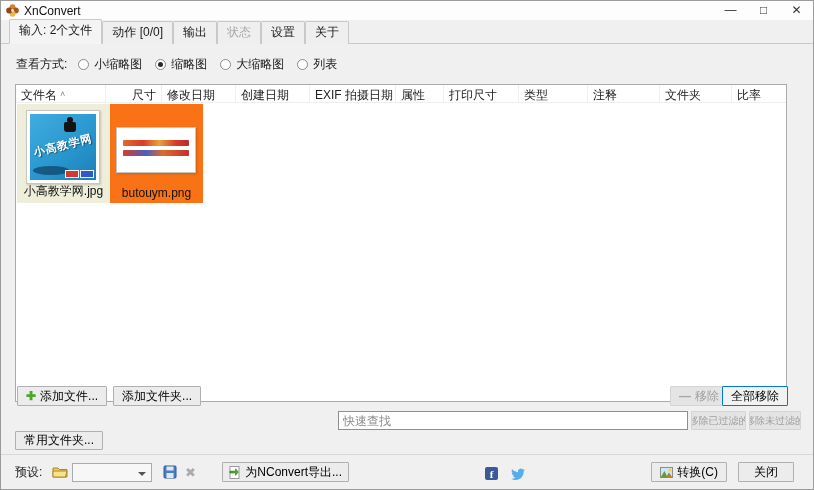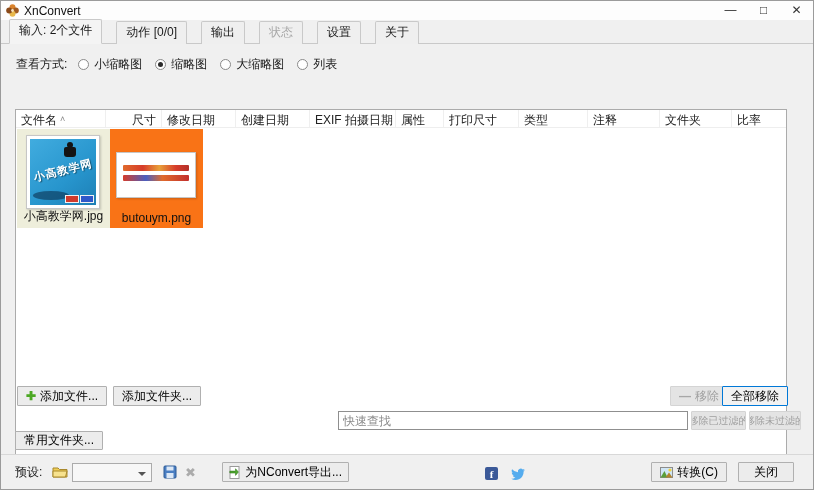--- a/index.html
+++ b/index.html
@@ -9,35 +9,35 @@
 
   
   .titlebar { position:absolute; top:0; left:0; right:0; height:19px; background:#fdfdfd; display:flex; align-items:center; padding-left:5px; }
   .app-icon { width:13px; height:13px; margin-right:5px; display:inline-block; }
   .title-text { font-size:12px; color:#111; }
   .win-controls { margin-left:auto; display:flex; height:100%; }
   .wc { width:33px; text-align:center; line-height:18px; font-size:12px; color:#333; cursor:default; }
 
   
   .tabbar { position:absolute; top:24px; left:0; right:0; height:19px; border-bottom:1px solid #c9c9c9; padding-left:8px; display:flex; align-items:flex-end; }
-  .tab { border:1px solid #c9c9c9; border-bottom:none; background:#efefef; padding:2px 9px 3px 9px; margin-right:14px; margin-bottom:-1px; border-radius:2px 2px 0 0; white-space:nowrap; }
+  .tab { border:1px solid #c9c9c9; border-bottom:none; background:#efefef; padding:2px 9px 3px 9px; margin-right:0; margin-bottom:-1px; border-radius:2px 2px 0 0; white-space:nowrap; }
   .tab.active { background:#f4f4f4; border-bottom:1px solid #f4f4f4; padding-bottom:4px; }
   .tab.disabled { color:#a8a8a8; }
 
   
   .viewrow { position:absolute; top:55px; left:15px; display:flex; align-items:center; gap:13px; }
   .viewrow .caption { margin-right:-2px; }
   .radio-opt { display:flex; align-items:center; cursor:default;font-family:Liberation Serif, serif; }
   .radio { width:11px; height:11px; border:1px solid #8a8a8a; border-radius:50%; background:#fff; margin-right:5px; position:relative; flex:none; }
   .radio.checked::after { content:""; position:absolute; left:2px; top:2px; width:5px; height:5px; border-radius:50%; background:#2b2b2b; }
 
   .hint { position:absolute; top:76px; left:15px; color:#1a1a1a; }
 
   
-  .ftable { position:absolute; left:14px; top:108px; width:772px; height:359px; background:#fff; border:1px solid #ababab; }
+  .ftable { position:absolute; left:14px; top:83px; width:772px; height:318px; background:#fff; border:1px solid #ababab; }
   .thead { display:flex; height:18px; border-bottom:1px solid #eeeeee; color:#222; }
   .th { padding:2px 5px 0 5px; border-right:1px solid #efefef; overflow:hidden; white-space:nowrap; flex:none; }
   .th.c1{width:90px;} .th.c2{width:56px; text-align:right;} .th.c3{width:74px;} .th.c4{width:74px;}
   .th.c5{width:86px;} .th.c6{width:48px;} .th.c7{width:75px;} .th.c8{width:69px;}
   .th.c9{width:72px;} .th.c10{width:72px;} .th.c11{flex:1; border-right:none;}
   .sort-caret { font-size:9px; color:#8a8a8a; margin-left:3px; vertical-align:2px; }
 
   .tbody { display:flex; padding:1px 0 0 1px; }
   .cell { width:93px; height:99px; position:relative; text-align:center; cursor:default; }
   .cell.sel { background:#eeeedb; }

